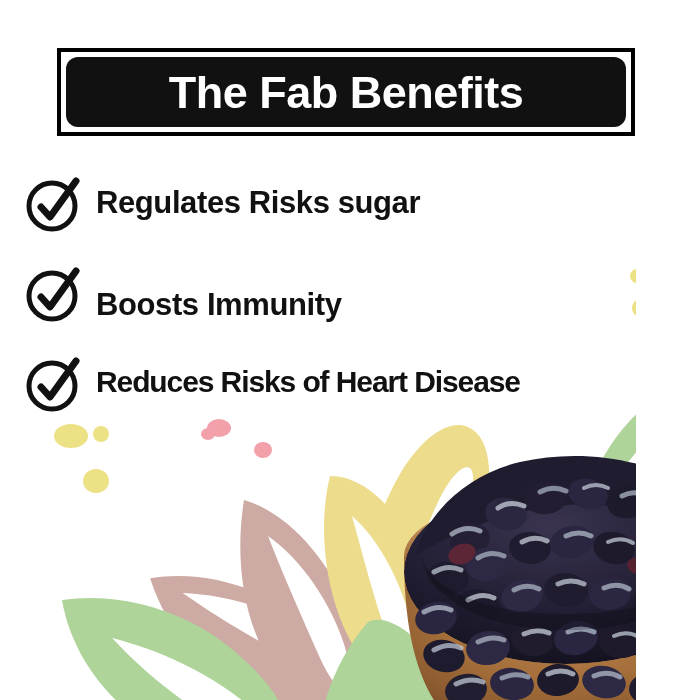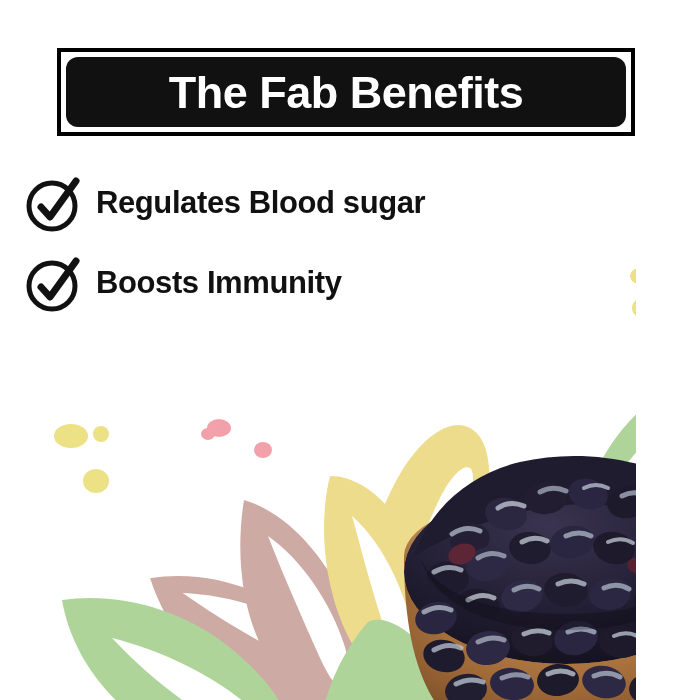--- a/index.html
+++ b/index.html
@@ -103,21 +103,21 @@
     font-size: 31px;
     font-weight: bold;
     color: #111111;
     line-height: 1.22;
     letter-spacing: -0.4px;
     padding-top: 12px;
     font-family: "Liberation Sans", sans-serif;
   }
 
   #benefit-0 { top: 172px; }
-  #benefit-1 { top: 252px; }
+  #benefit-1 { top: 262px; align-items: flex-end; }
   #benefit-2 { top: 352px; }
   #benefit-3 { top: 442px; }
 
   #benefit-2 .benefit-text { font-size: 30px; letter-spacing: -1.1px; white-space: nowrap; }
   #benefit-3 .benefit-text { width: 330px; }
 </style>
 </head>
 <body>
 
 <div id="poster">
@@ -310,29 +310,38 @@
       </div>
     </div>
 
     <div class="benefit" id="benefit-0">
       <span class="benefit-icon">
         <svg viewBox="0 0 62 62" xmlns="http://www.w3.org/2000/svg">
           <circle cx="28" cy="34" r="23" fill="none" stroke="#111111" stroke-width="5"></circle>
           <path d="M17 35 L26 45 L52 9" fill="none" stroke="#111111" stroke-width="7" stroke-linecap="round" stroke-linejoin="round"></path>
         </svg>
       </span>
-      <span class="benefit-text">Regulates Blood sugar</span>
+      <span class="benefit-text">Regulates Risks sugar</span>
     </div>
 
     <div class="benefit" id="benefit-1">
       <span class="benefit-icon">
         <svg viewBox="0 0 62 62" xmlns="http://www.w3.org/2000/svg">
           <circle cx="28" cy="34" r="23" fill="none" stroke="#111111" stroke-width="5"></circle>
           <path d="M17 35 L26 45 L52 9" fill="none" stroke="#111111" stroke-width="7" stroke-linecap="round" stroke-linejoin="round"></path>
         </svg>
       </span>
       <span class="benefit-text">Boosts Immunity</span>
     </div>
 
+    <div class="benefit" id="benefit-2">
+      <span class="benefit-icon">
+        <svg viewBox="0 0 62 62" xmlns="http://www.w3.org/2000/svg">
+          <circle cx="28" cy="34" r="23" fill="none" stroke="#111111" stroke-width="5"></circle>
+          <path d="M17 35 L26 45 L52 9" fill="none" stroke="#111111" stroke-width="7" stroke-linecap="round" stroke-linejoin="round"></path>
+        </svg>
+      </span>
+      <span class="benefit-text">Reduces Risks of Heart Disease</span>
+    </div>
 
 
   </div>
 </div>
 
 </body></html>

